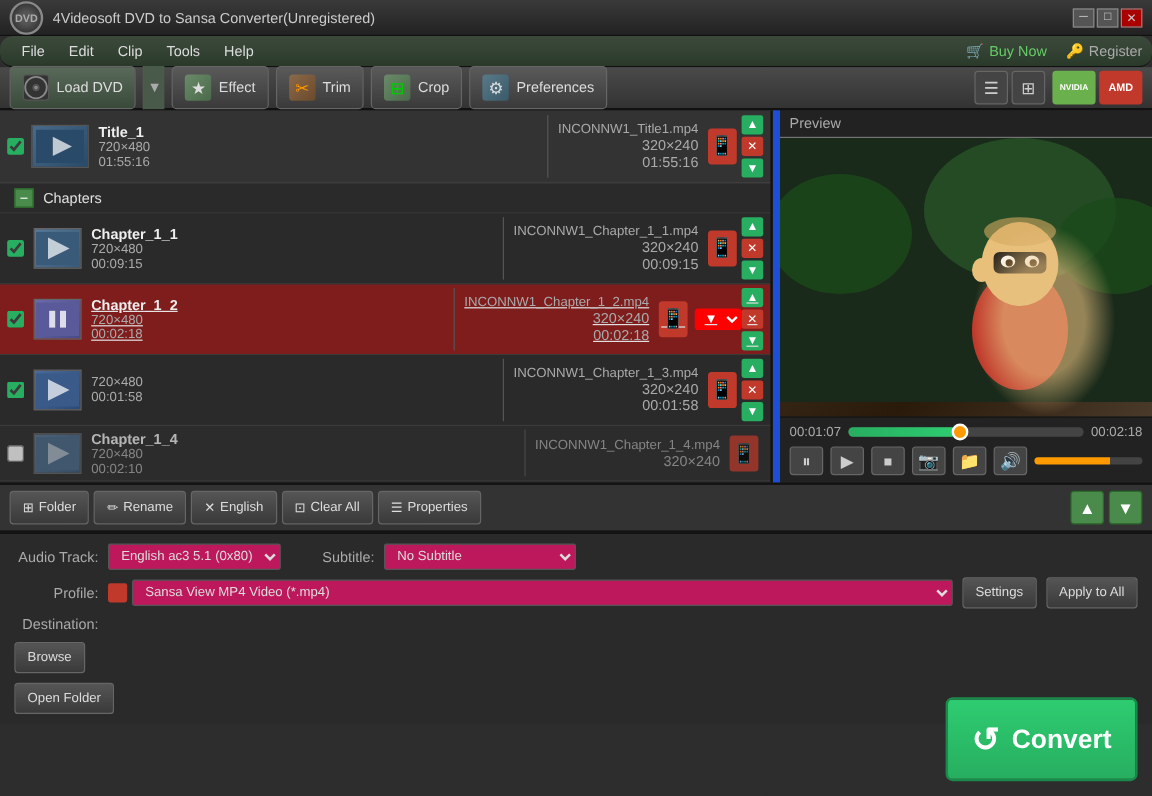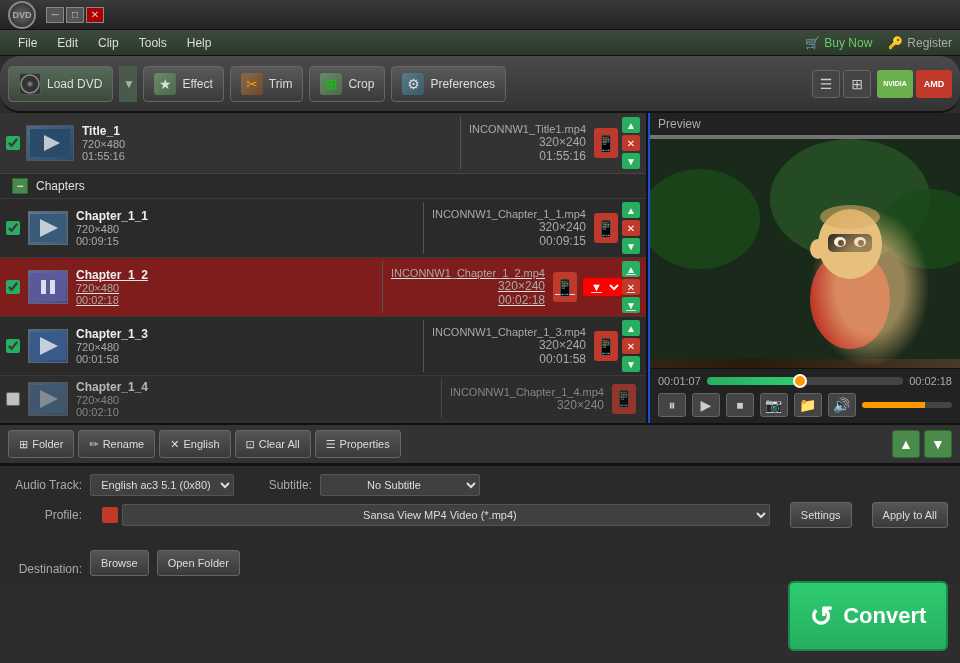--- a/index.html
+++ b/index.html
@@ -48,20 +48,21 @@
     .win-btn.close { background: #a00; }
 
     
     #menu-bar {
       background: linear-gradient(to bottom, #3c4a3c, #2a3a2a);
       height: 26px;
       display: flex;
       align-items: center;
       padding: 0 8px;
       border-bottom: 1px solid #111;
+      border-radius: 11px;
     }
     .menu-item {
       padding: 3px 10px;
       color: #ddd;
       cursor: pointer;
       font-size: 12px;
     }
     .buy-btn {
       margin-left: auto;
       color: #6c6;
@@ -73,27 +74,26 @@
       margin-left: 16px;
       color: #aaa;
       font-size: 12px;
       cursor: pointer;
       display: flex; align-items: center; gap: 4px;
     }
 
     
     #toolbar {
       background: linear-gradient(to bottom, #4a4a4a, #333);
-      height: 57px;
+      height: 36px;
       display: flex;
       align-items: center;
       padding: 0 8px;
       gap: 6px;
       border-bottom: 2px solid #111;
-      border-radius: 20px;
     }
     .toolbar-btn {
       background: linear-gradient(to bottom, #5a5a5a, #3a3a3a);
       border: 1px solid #666;
       border-radius: 4px;
       height: 36px;
       display: flex; align-items: center; gap: 6px;
       padding: 0 10px;
       cursor: pointer;
       color: #ddd;
@@ -261,21 +261,21 @@
       width: 310px;
       background: #1a1a1a;
       display: flex;
       flex-direction: column;
     }
     #preview-label {
       padding: 4px 8px;
       font-size: 12px;
       color: #aaa;
       background: #222;
-      border-bottom: 4px solid #737373;
+      border-bottom: 1px solid #737373;
     }
     #preview-image {
       flex: 1;
       background: linear-gradient(135deg, #1a3a1a 0%, #3a2a1a 30%, #2a1a0a 60%, #4a3a2a 100%);
       position: relative;
       overflow: hidden;
     }
     
     #preview-image::after {
       content: '';
@@ -373,36 +373,35 @@
     #bottom-settings {
       background: #2a2a2a;
       padding: 8px 12px;
       border-top: 1px solid #111;
     }
     #settings-row1 {
       display: flex; align-items: center; gap: 8px;
       margin-bottom: 6px;
     }
     #settings-row2 {
-      display: flex; align-items: center; gap: 20px;
-      margin-bottom: 22px;
+      display: flex; align-items: center; gap: 8px;
+      margin-bottom: 6px;
     }
     #settings-row3 {
-      display: flex; align-items: flex-end; gap: 8px;
+      display: flex; align-items: flex-start; gap: 8px; flex-direction: column;
     }
     .settings-label { color: #aaa; font-size: 12px; min-width: 70px; text-align: right; }
     .settings-select {
-      background: #404040;
+      background: #be185d;
       border: 1px solid #555;
       color: #ddd;
       font-size: 11px;
       padding: 3px 6px;
       border-radius: 2px;
       cursor: pointer;
-      text-align: center;
     }
     .settings-input {
       background: #3a3a3a;
       border: 1px solid #555;
       color: #ddd;
       font-size: 11px;
       padding: 3px 6px;
       border-radius: 2px;
       flex: 1;
     }
@@ -440,38 +439,39 @@
       font-weight: bold;
     }
     .convert-icon {
       font-size: 28px;
     }
 
     
     #file-list-container {
       display: flex;
       flex: 1;
-      border-right: 2px solid #1d4ed8;
+      border-right: 6px solid #1d4ed8;
       overflow: hidden;
     }
 
     .divider-line {
       width: 1px;
       background: #555;
       margin: 0 8px;
       align-self: stretch;
     }
   </style>
 </head>
 <body>
 
 <div id="title-bar">
   <div id="app-logo">
     <span>DVD</span>
   </div>
+  <span id="title-text">4Videosoft DVD to Sansa Converter(Unregistered)</span>
   <div class="win-btn">─</div>
   <div class="win-btn">□</div>
   <div class="win-btn close">✕</div>
 </div>
 
 <div id="menu-bar">
   <span class="menu-item">File</span>
   <span class="menu-item">Edit</span>
   <span class="menu-item">Clip</span>
   <span class="menu-item">Tools</span>
@@ -631,21 +631,20 @@
 
       <div class="chapter-row">
         <input type="checkbox" class="chk" checked="" style="">
         <div class="chapter-thumb blue">
           <svg width="36" height="28" viewBox="0 0 36 28">
             <rect width="36" height="28" fill="#3a5a8a"></rect>
             <polygon points="10,5 10,23 28,14" fill="#fff" opacity="0.7"></polygon>
           </svg>
         </div>
         <div class="file-info">
-          <div class="file-name">Chapter_1_3</div>
           <div class="file-dims">720×480</div>
           <div class="file-duration">00:01:58</div>
         </div>
         <div class="divider-line"></div>
         <div class="output-info">
           <div class="output-name">INCONNW1_Chapter_1_3.mp4</div>
           <div class="output-dims">320×240</div>
           <div class="output-dims">00:01:58</div>
         </div>
         <div class="device-icon">📱</div>

